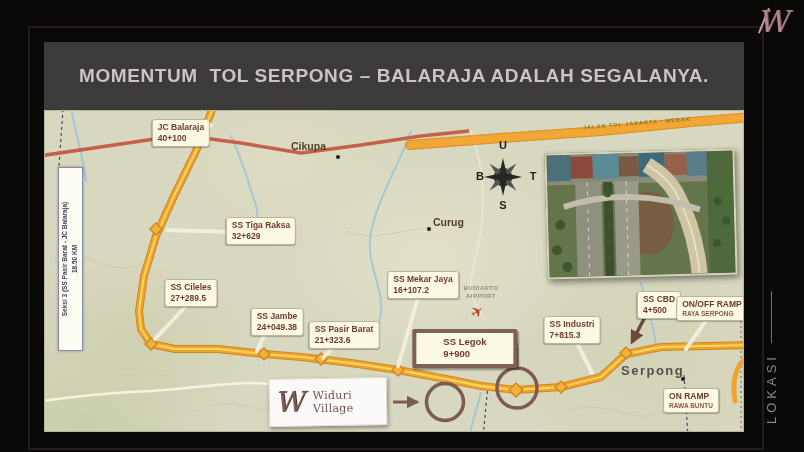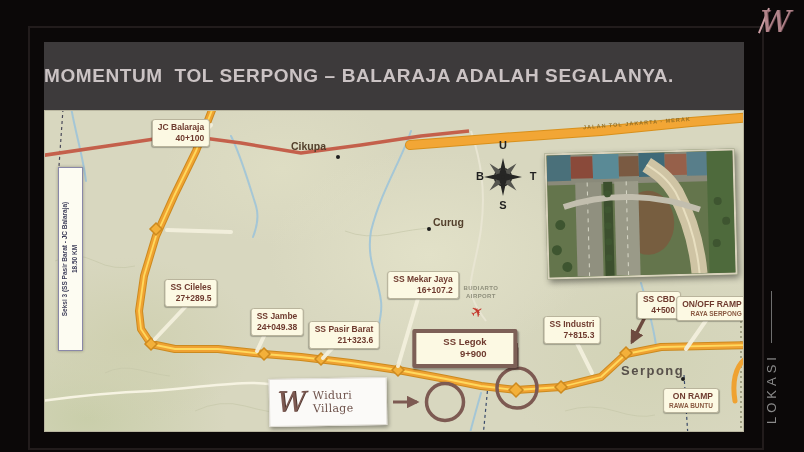--- a/index.html
+++ b/index.html
@@ -9,42 +9,42 @@
 
   
   .brand{position:absolute;left:752px;top:0px;width:46px;height:50px;}
   .brand .w{position:absolute;left:8px;top:4px;font-family:"DejaVu Serif",serif;font-style:italic;
             font-size:30px;color:#b2848a;text-shadow:1px 0 #6a474e;}
   .brand .slash{position:absolute;left:11px;top:7px;width:1.5px;height:27px;background:#cb9da3;
             transform:rotate(22deg);}
 
   
   .header{position:absolute;left:44px;top:42px;width:700px;height:68px;background:#3d3a3b;
-          display:flex;align-items:center;justify-content:flex-start;}
+          display:flex;align-items:center;justify-content:center;}
   .header h1{margin:0;font-size:19px;font-weight:bold;letter-spacing:.6px;color:#cbc3c4;white-space:pre;}
 
   
   .map{position:absolute;left:44px;top:110px;width:700px;height:322px;overflow:hidden;
        border:1px solid #b9b6a0;box-sizing:border-box;
        background:
         radial-gradient(180px 120px at 12% 72%, #cfd0b0 0%, rgba(207,208,176,0) 70%),
         radial-gradient(230px 150px at 55% 45%, #e2e1c8 0%, rgba(226,225,200,0) 70%),
         radial-gradient(210px 150px at 86% 78%, #d2d3b6 0%, rgba(210,211,182,0) 70%),
         radial-gradient(170px 110px at 34% 18%, #deddc3 0%, rgba(222,221,195,0) 70%),
         radial-gradient(200px 130px at 6% 96%, #c9ceaa 0%, rgba(201,206,170,0) 70%),
         #d8d7bf;}
   .map svg{position:absolute;left:0;top:0;}
 
   .leader{stroke:#f2efdc;stroke-width:4;fill:none;stroke-linecap:round;opacity:.95;}
   .river{stroke:#9fc4d8;stroke-width:2;fill:none;stroke-linecap:round;opacity:.9;}
   .terr{stroke:#c6c7a9;stroke-width:1;fill:none;opacity:.7;}
 
   
   .callout{position:absolute;transform:translate(-50%,0);background:#fcf9e3;border:1px solid #b9b49c;
-           border-radius:3px;padding:2px 5px;text-align:right;color:#6e3a2e;font-weight:bold;
+           border-radius:3px;padding:2px 5px;text-align:left;color:#6e3a2e;font-weight:bold;
            font-size:8.5px;line-height:1.3;white-space:nowrap;box-shadow:0 1px 1px rgba(0,0,0,.25);}
   .callout .sub{font-size:6.5px;color:#8a5a42;}
   .callout.highlight{border:4px solid #7d6057;border-radius:2px;padding:3px 27px;font-size:9.5px;
            box-shadow:1px 2px 2px rgba(0,0,0,.35);}
 
   .town{position:absolute;color:#53402c;font-weight:bold;font-size:10.5px;white-space:nowrap;text-align:center;}
   .town.big{font-size:13px;color:#57504a;letter-spacing:1.5px;}
   .dot{position:absolute;width:4px;height:4px;background:#1d1d1d;border-radius:50%;}
 
   .cdir{position:absolute;width:14px;text-align:center;font-weight:bold;font-size:11px;color:#1f1f1f;}
@@ -179,20 +179,24 @@
     <div class="seksi">
       <div class="rot">
         <div>Seksi 3 (SS Pasir Barat - JC Balaraja)</div>
         <div>18.50 KM</div>
       </div>
     </div>
 
     <div class="callout" style="left:136px;top:8px">
       <div>JC Balaraja</div>
       <div>40+100</div>
+    </div>
+    <div class="callout" style="left:216px;top:106px">
+      <div>SS Tiga Raksa</div>
+      <div>32+629</div>
     </div>
     <div class="callout" style="left:146px;top:168px">
       <div>SS Cileles</div>
       <div>27+289.5</div>
     </div>
     <div class="callout" style="left:232px;top:197px">
       <div>SS Jambe</div>
       <div>24+049.38</div>
     </div>
     <div class="callout" style="left:299px;top:210px">

